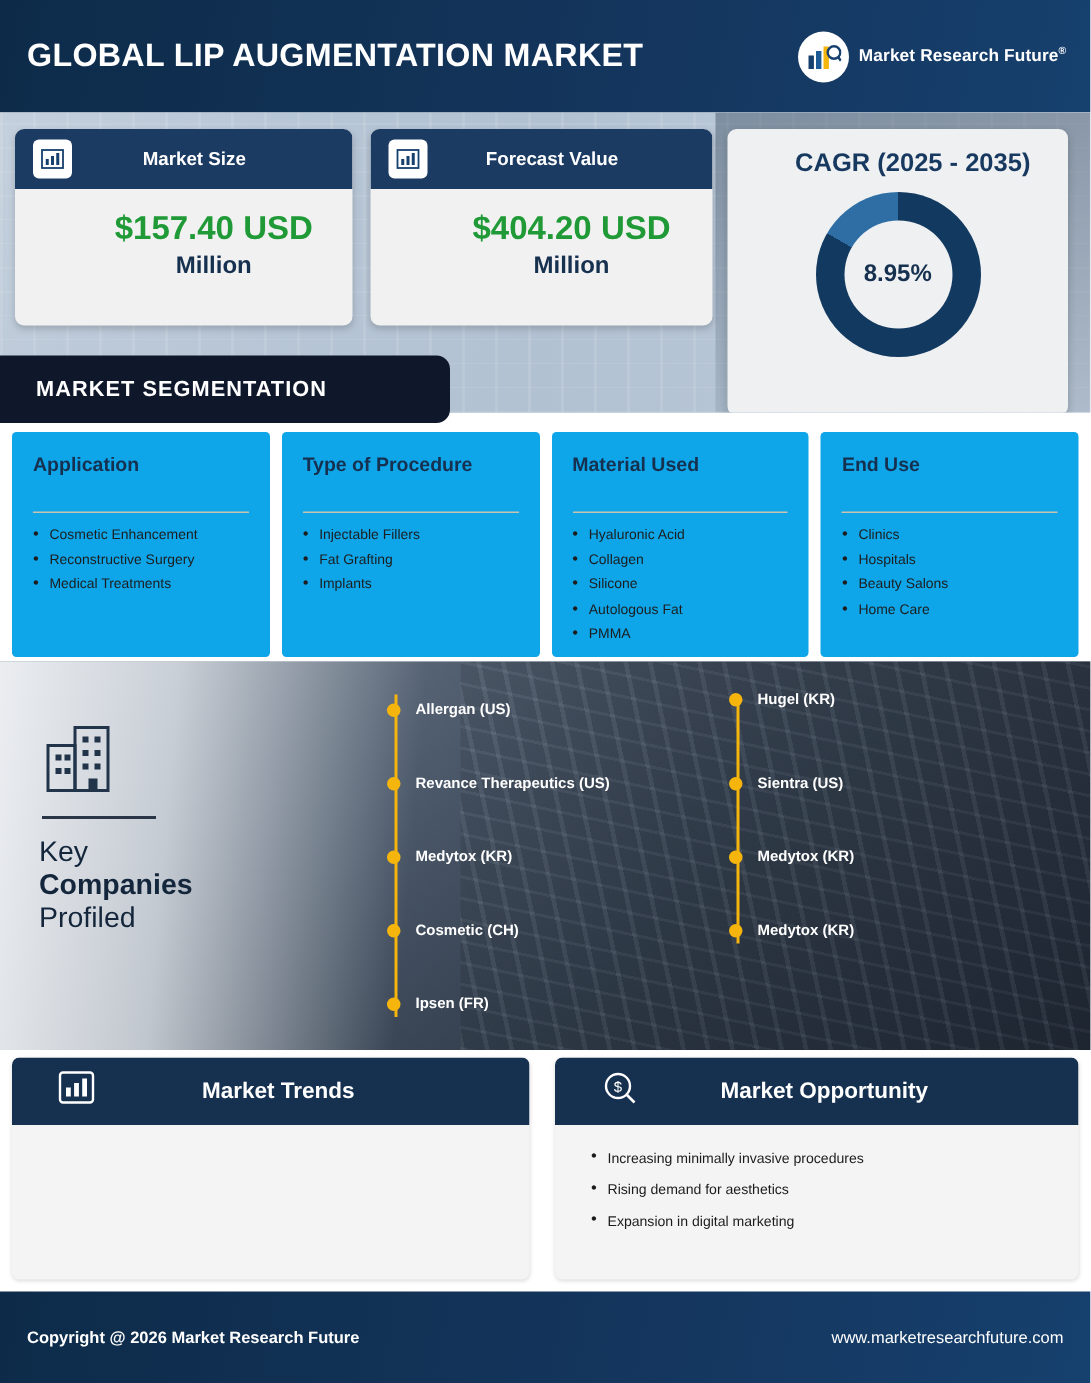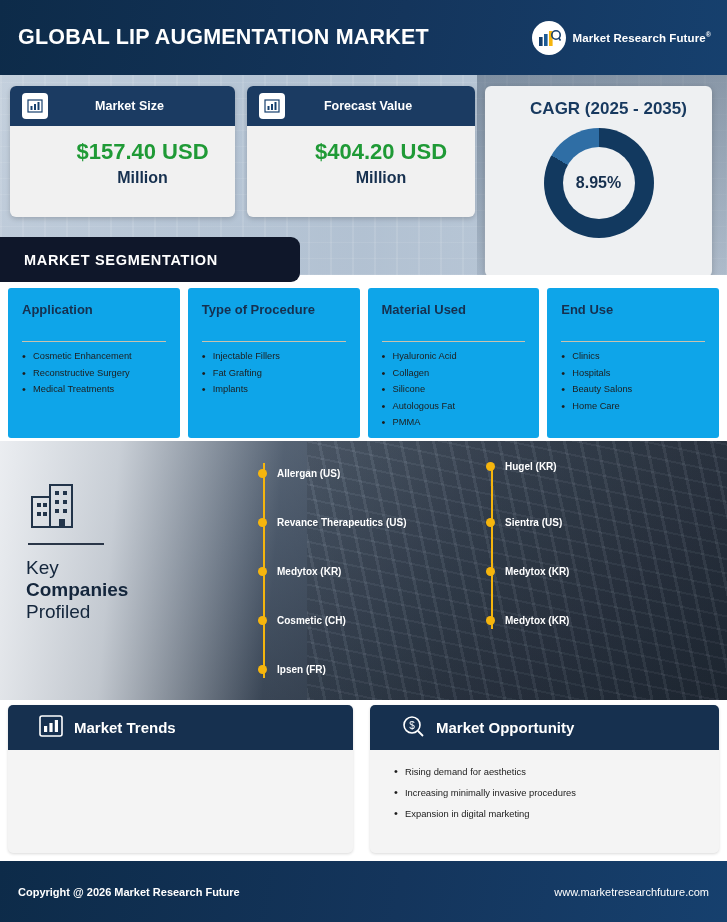--- a/index.html
+++ b/index.html
@@ -161,21 +161,21 @@
     background: #f4f4f4; border-radius: 5px; overflow: hidden;
     box-shadow: 0 1px 3px rgba(0,0,0,.15);
   }
   #panel-trends { left: 8px; width: 345px; }
   #panel-opportunity { left: 370px; width: 349px; }
   .panel-cap {
     height: 45px; background: #16304f; display: flex; align-items: center; gap: 10px;
     padding-left: 30px;
   }
   .panel-cap-label {
-    color: #ffffff; font-size: 15px; font-weight: bold; flex: 1; 
+    color: #ffffff; font-size: 15px; font-weight: bold; flex: 1; text-align: center;
     padding-right: 56px;
   }
   .panel-list { list-style: none; padding: 16px 18px 0 24px; }
   .panel-list li {
     font-size: 9.4px; color: #1b1b1b; margin-bottom: 10px; padding-left: 11px; position: relative;
   }
   .panel-list li:before { content: "•"; position: absolute; left: 0; top: -1px; font-size: 11px; }
 
   
   .footer {
@@ -392,22 +392,22 @@
     <div>
       <svg width="26" height="24" viewBox="0 0 26 24" aria-hidden="true">
         <circle cx="12" cy="11" r="8" fill="none" stroke="#ffffff" stroke-width="1.6"></circle>
         <text x="12" y="15" font-size="10" fill="#ffffff" text-anchor="middle" font-family="Liberation Sans, sans-serif">$</text>
         <line x1="18" y1="17" x2="23" y2="22" stroke="#ffffff" stroke-width="1.8"></line>
       </svg>
     </div>
     <div class="panel-cap-label">Market Opportunity</div>
   </div>
   <ul class="panel-list">
+    <li>Increasing minimally invasive procedures</li>
     <li>Rising demand for aesthetics</li>
-    <li>Increasing minimally invasive procedures</li>
     <li>Expansion in digital marketing</li>
   </ul>
 </div>
 
 <div class="footer">
   <div class="footer-left">Copyright @ 2026 Market Research Future</div>
   <div class="footer-right">www.marketresearchfuture.com</div>
 </div>
 
 </body></html>

